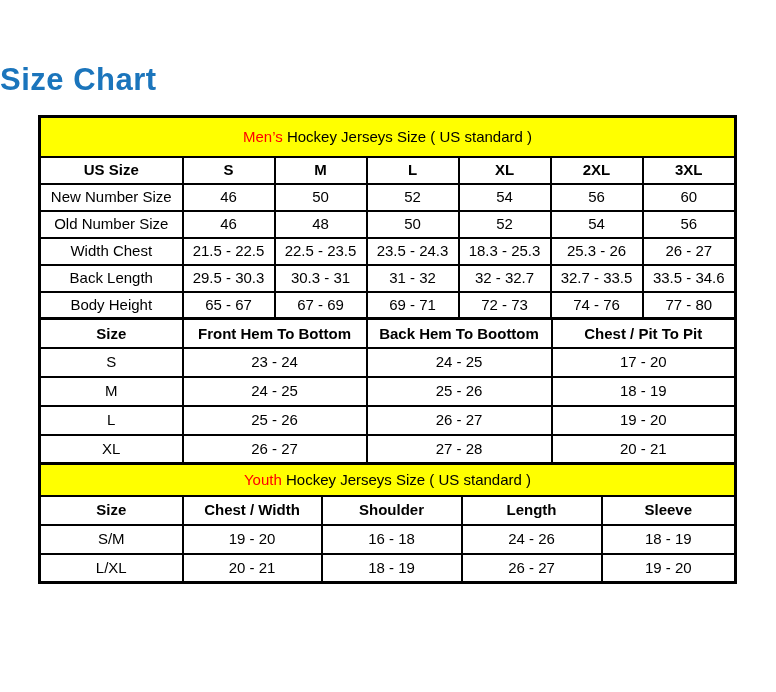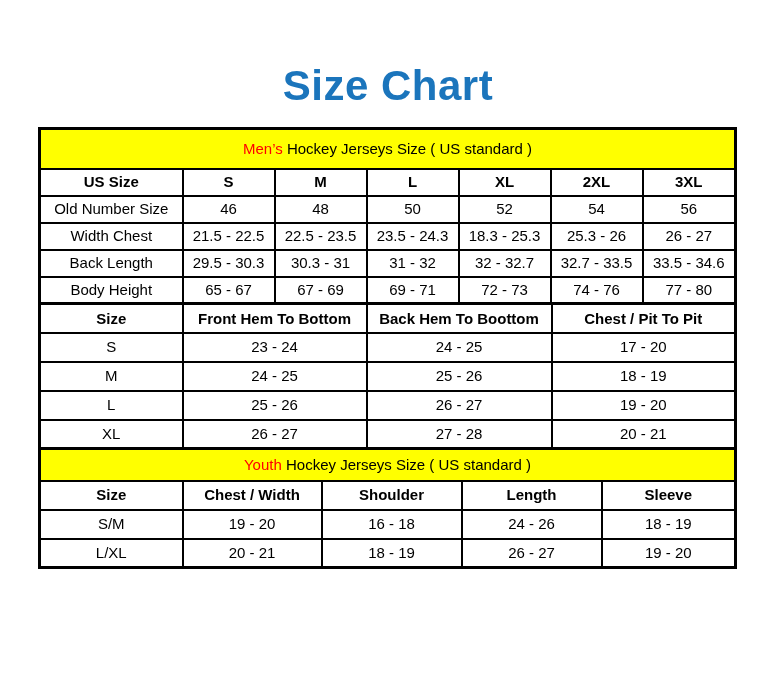--- a/index.html
+++ b/index.html
@@ -8,23 +8,23 @@
     width: 776px; height: 692px;
     background: #ffffff;
     font-family: "Liberation Sans", sans-serif;
     color: #000;
     overflow: hidden;
   }
   .page { position: relative; width: 776px; height: 692px; }
   .title {
     margin: 0;
     padding-top: 62px;
-    text-align: center;
+    text-align: left;
     color: #1B75BC;
-    font-size: 42px;
+    font-size: 31px;
     font-weight: bold;
     letter-spacing: 0.5px;
   }
   .chart { width: 564px; margin: 17px 8px 0 38px; }
   table.tbl {
     border-collapse: collapse;
     width: 696px;
     table-layout: fixed;
     border: 3px solid #000;
   }
@@ -104,20 +104,29 @@
       <tr>
         <th>US Size</th>
         <th>S</th>
         <th>M</th>
         <th>L</th>
         <th>XL</th>
         <th>2XL</th>
         <th>3XL</th>
       </tr>
       <tr>
+        <td class="lbl-plain">New Number Size</td>
+        <td>46</td>
+        <td>50</td>
+        <td>52</td>
+        <td>54</td>
+        <td>56</td>
+        <td>60</td>
+      </tr>
+      <tr>
         <td class="lbl-plain">Old Number Size</td>
         <td>46</td>
         <td>48</td>
         <td>50</td>
         <td>52</td>
         <td>54</td>
         <td>56</td>
       </tr>
       <tr>
         <td class="lbl-plain">Width Chest</td>

